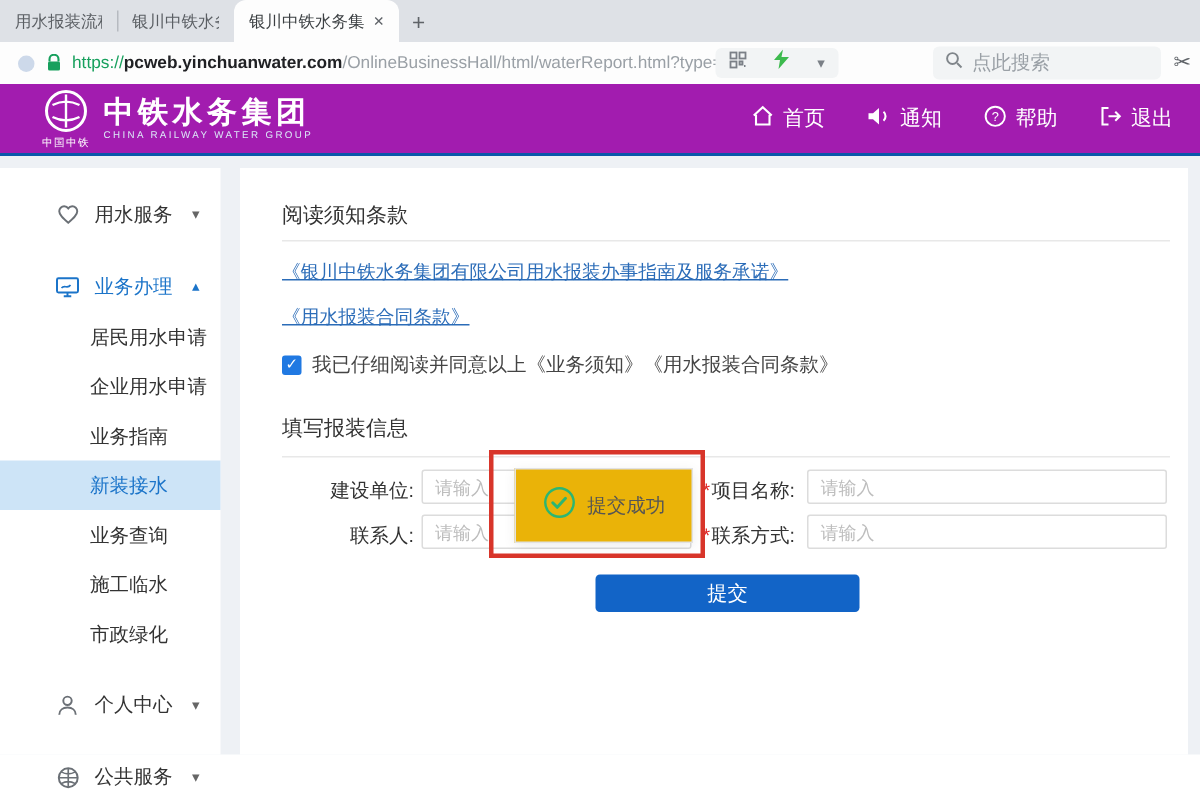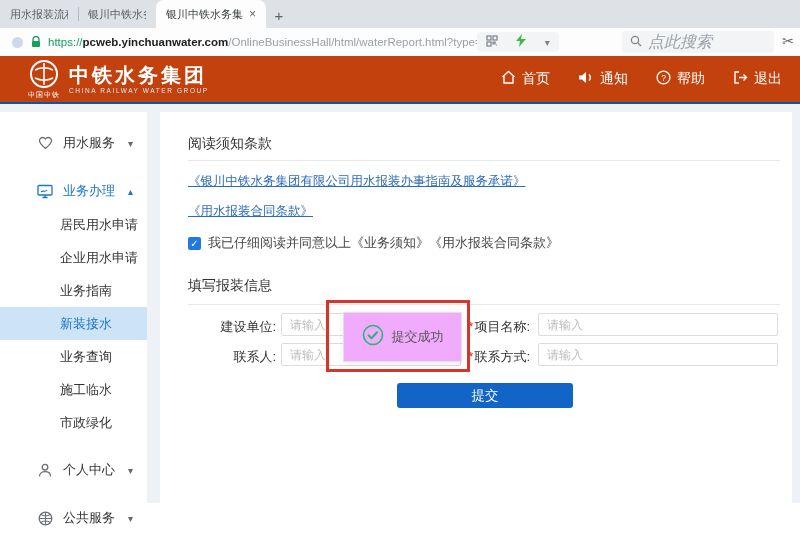--- a/index.html
+++ b/index.html
@@ -21,25 +21,25 @@
   .addressbar { position:absolute; left:0; top:28px; width:800px; height:28px; background:#fdfdfd; display:flex; align-items:center; }
   .site-dot { width:11px; height:11px; border-radius:50%; background:#cdd9ea; margin-left:12px; }
   .lock { margin-left:8px; display:flex; }
   .url { margin-left:7px; font-size:11.5px; white-space:nowrap; }
   .url .scheme { color:#17a05d; }
   .url .host { color:#202124; font-weight:bold; }
   .url .path { color:#9aa0a6; }
   .addr-icons { position:absolute; left:477px; top:4px; height:20px; width:82px; background:#f2f4f5; border-radius:4px; display:flex; align-items:center; justify-content:space-around; }
   .chevron { font-size:10px; color:#7b8087; }
   .search-pill { position:absolute; left:622px; top:3px; width:152px; height:22px; background:#f2f4f5; border-radius:4px; display:flex; align-items:center; padding:0 8px; }
-  .search-pill .q-label { font-size:16px; color:#9aa0a6; margin-left:6px;font-style:italic; }
+  .search-pill .q-label { font-size:13px; color:#9aa0a6; margin-left:6px; }
   .scissors { position:absolute; right:6px; top:5px; font-size:14px; color:#5f6368; }
 
   
-  .appheader { position:absolute; left:0; top:56px; width:800px; height:48px; background:#c2410c; border-bottom:2px solid #0a57a9; display:flex; align-items:center; }
+  .appheader { position:absolute; left:0; top:56px; width:800px; height:48px; background:#a21caf; border-bottom:2px solid #0a57a9; display:flex; align-items:center; }
   .logo-block { display:flex; align-items:center; margin-left:28px; }
   .emblem { display:flex; flex-direction:column; align-items:center; }
   .emblem .cap { color:#fff; font-size:7px; margin-top:1px; letter-spacing:1px; }
   .brand { margin-left:9px; display:flex; flex-direction:column; }
   .brand .cn { color:#fff; font-size:20px; font-weight:bold; letter-spacing:3px; line-height:22px; }
   .brand .en { color:#dce9f8; font-size:6.5px; letter-spacing:1.6px; margin-top:1px; }
   .hnav { position:absolute; right:18px; top:0; height:46px; display:flex; align-items:center; gap:28px; }
   .hnav .hitem { display:flex; align-items:center; gap:6px; color:#fff; font-size:14px; cursor:pointer; }
 
   
@@ -62,21 +62,21 @@
   .cbx { width:13px; height:13px; background:#2079e2; border-radius:2px; color:#fff; font-size:10px; line-height:13px; text-align:center; cursor:pointer; }
   .agree-label { font-size:13px; color:#444; }
 
   .f-label { position:absolute; font-size:13px; color:#333; text-align:right; width:78px; white-space:nowrap; }
   .f-label .req { color:#e02020; margin-right:1px; }
   .f-input { position:absolute; height:23px; border:1px solid #dcdcdc; border-radius:2px; font-size:12px; padding:0 8px; color:#333; background:#fff; outline:none; font-family:inherit; }
   .f-input::placeholder { color:#bdbdbd; }
 
   .submit-btn { position:absolute; left:237px; top:271px; width:176px; height:25px; background:#1264c7; color:#fff; font-size:13.5px; border:none; border-radius:3px; cursor:pointer; font-family:inherit; }
 
-  .toast { position:absolute; left:183px; top:200px; width:119px; height:50px; background:#f0abfc; border:1px solid #e2e2e2; box-shadow:0 2px 8px rgba(0,0,0,.08); display:flex; align-items:center; justify-content:center; gap:8px; z-index:5; }
+  .toast { position:absolute; left:183px; top:200px; width:119px; height:50px; background:#eab308; border:1px solid #e2e2e2; box-shadow:0 2px 8px rgba(0,0,0,.08); display:flex; align-items:center; justify-content:center; gap:8px; z-index:5; }
   .toast .msg { font-size:13px; color:#555; }
 
   .anno-rect { position:absolute; left:166px; top:188px; width:144px; height:72px; border:3px solid #d8352a; z-index:6; pointer-events:none; }
 </style>
 </head>
 <body>
 
 <div class="screen">
 
   <div class="tabstrip">

